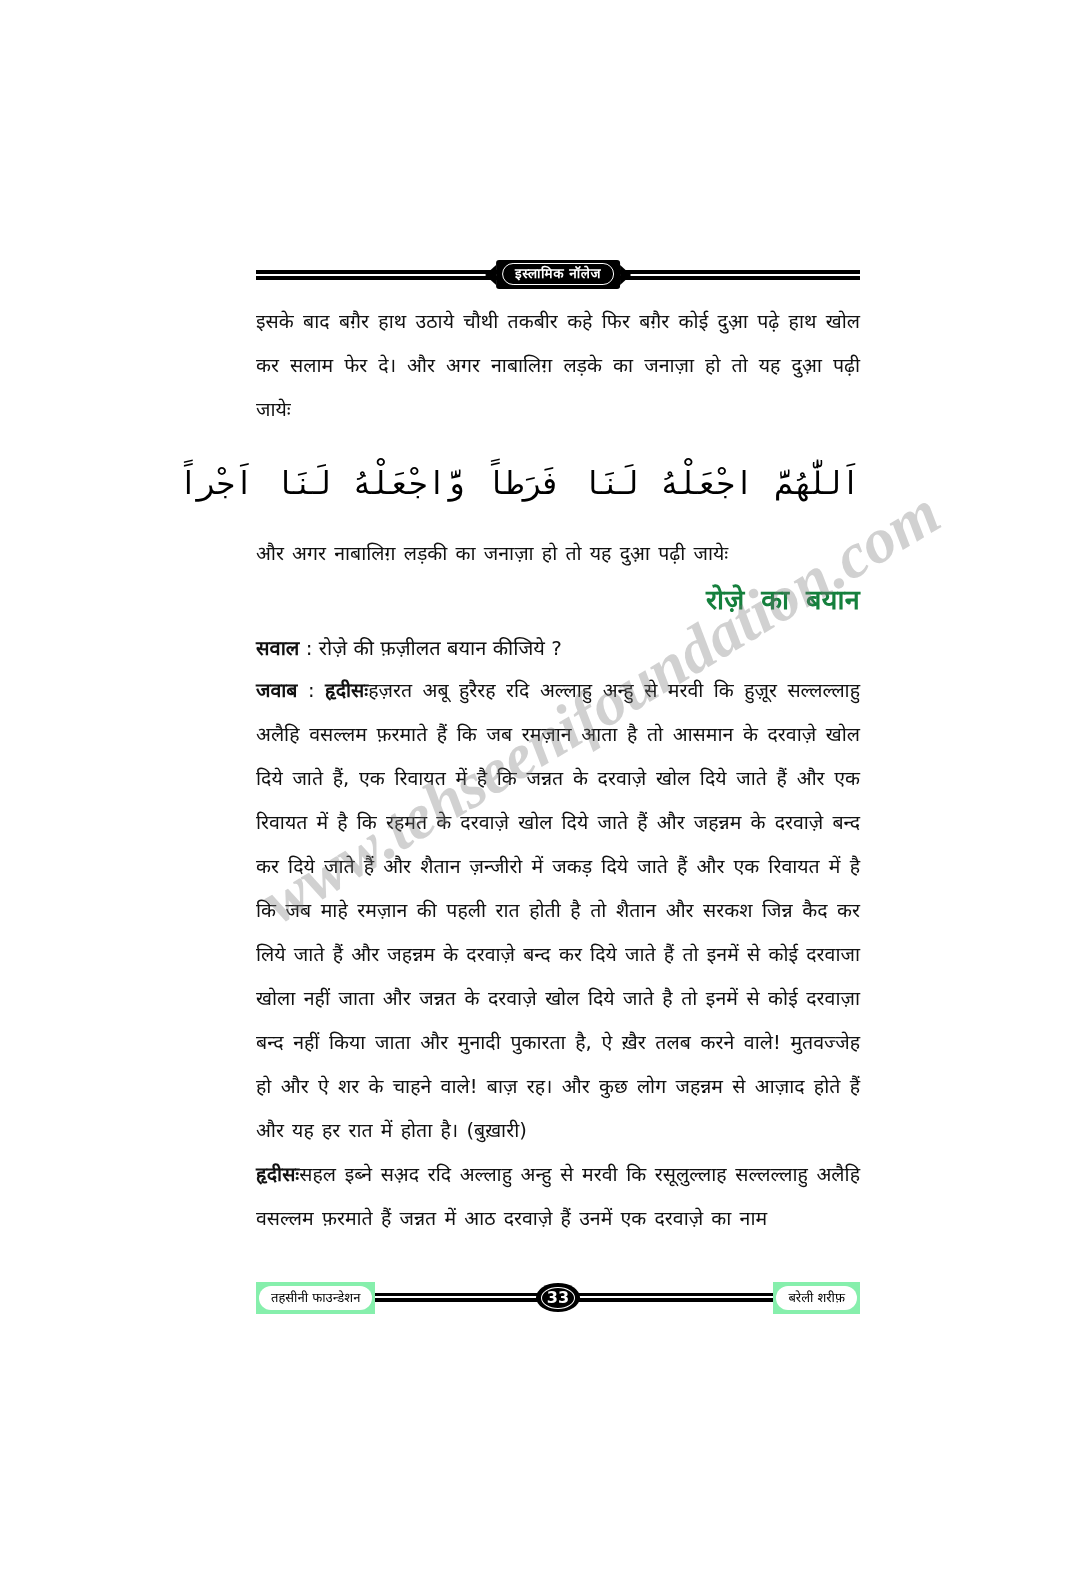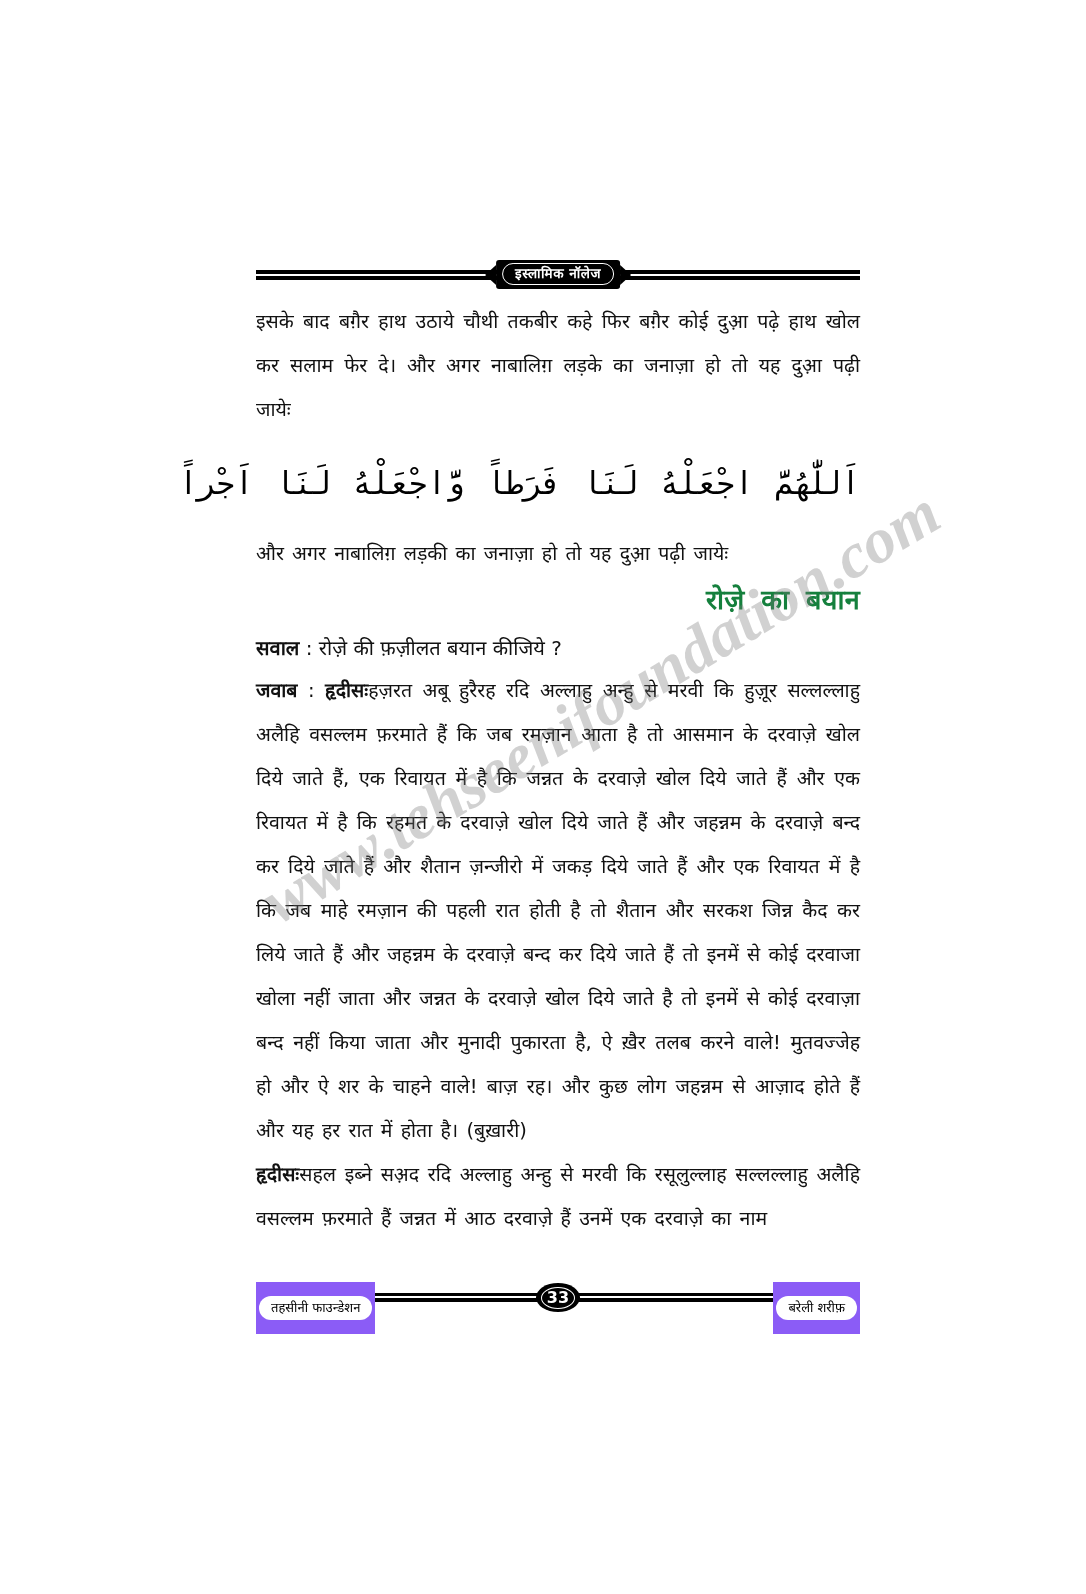--- a/index.html
+++ b/index.html
@@ -193,22 +193,22 @@
     content:"";
     position:absolute;
     left:0; right:0;
     top:3px;
     height:2px;
     background:#fff;
   }
   .footer-pill {
     position: absolute;
     top: 0px;
-    background: #8b5cf6;
-    padding: 14px 3px;
+    background: #86efac;
+    padding: 4px 3px;
     z-index: 3;
   }
   .footer-pill .inner {
     background: #fff;
     color: #000;
     border-radius: 14px;
     padding: 1px 12px 2px 12px;
     font-family: "DejaVu Sans", "Liberation Sans", sans-serif;
     font-size: 13px;
     line-height: 21px;

